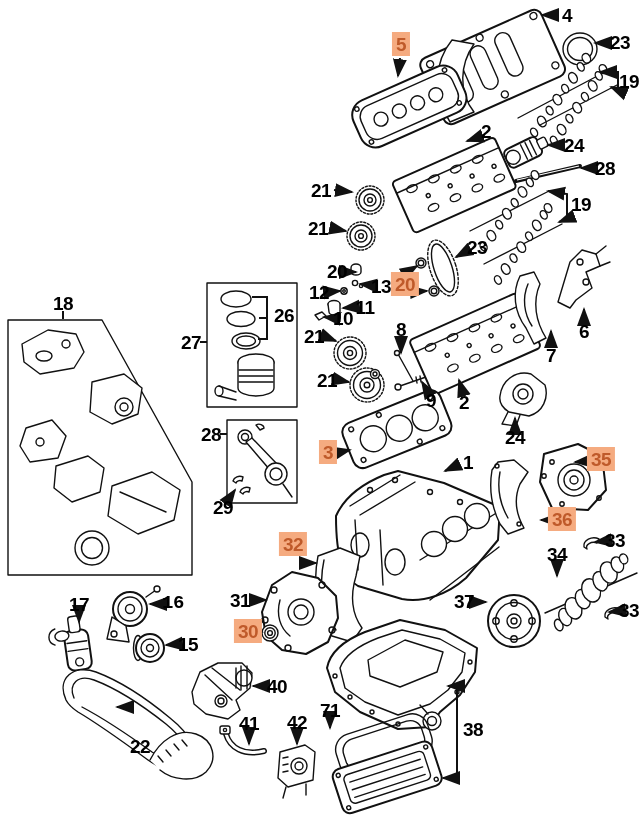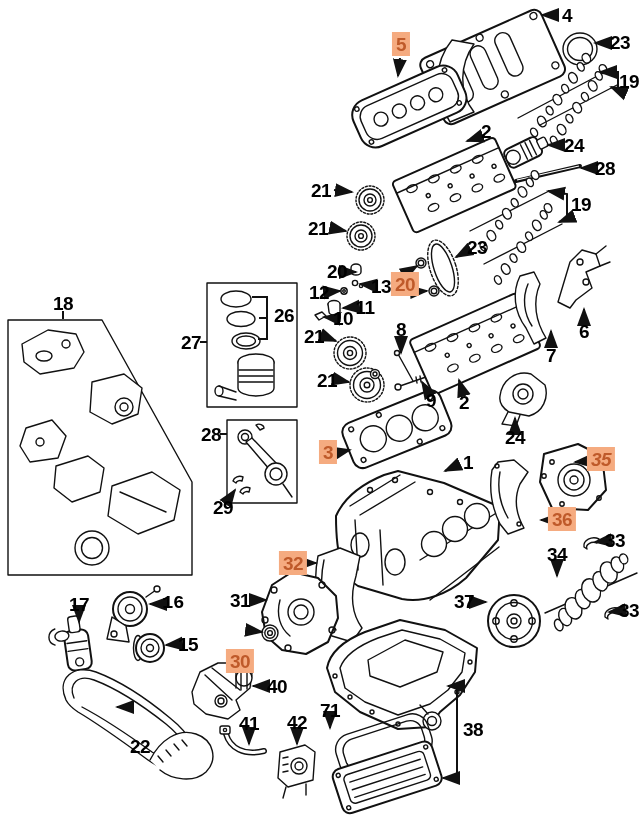--- a/index.html
+++ b/index.html
@@ -555,29 +555,29 @@
       <div class="part-label" style="left: 343px; top: 318px;">10</div>
       <div class="part-label hl" style="left: 405px; top: 284px;">20</div>
       <div class="part-label" style="left: 314px; top: 336px;">21</div>
       <div class="part-label" style="left: 327px; top: 380px;">21</div>
       <div class="part-label" style="left: 401px; top: 329px;">8</div>
       <div class="part-label" style="left: 431px; top: 400px;">9</div>
       <div class="part-label" style="left: 464px; top: 402px;">2</div>
       <div class="part-label" style="left: 515px; top: 437px;">24</div>
       <div class="part-label hl" style="left: 328px; top: 452px;">3</div>
       <div class="part-label" style="left: 468px; top: 462px;">1</div>
-      <div class="part-label hl" style="left: 601px; top: 459px; font-style: italic;">35</div>
+      <div class="part-label hl" style="left: 601px; top: 459px;">35</div>
       <div class="part-label hl" style="left: 562px; top: 519px;">36</div>
       <div class="part-label" style="left: 615px; top: 540px;">33</div>
       <div class="part-label" style="left: 557px; top: 554px;">34</div>
       <div class="part-label" style="left: 629px; top: 610px;">33</div>
       <div class="part-label" style="left: 464px; top: 601px;">37</div>
-      <div class="part-label hl" style="left: 293px; top: 563px;">32</div>
+      <div class="part-label hl" style="left: 293px; top: 544px;">32</div>
       <div class="part-label" style="left: 240px; top: 600px;">31</div>
-      <div class="part-label hl" style="left: 240px; top: 631px; margin-top: 30px;">30</div>
+      <div class="part-label hl" style="left: 248px; top: 631px;">30</div>
       <div class="part-label" style="left: 277px; top: 686px;">40</div>
       <div class="part-label" style="left: 249px; top: 723px;">41</div>
       <div class="part-label" style="left: 297px; top: 722px;">42</div>
       <div class="part-label" style="left: 330px; top: 710px;">71</div>
       <div class="part-label" style="left: 473px; top: 729px;">38</div>
       <div class="part-label" style="left: 79px; top: 604px;">17</div>
       <div class="part-label" style="left: 173px; top: 603px; font-family: Liberation Mono, monospace;">16</div>
       <div class="part-label" style="left: 188px; top: 644px;">15</div>
       <div class="part-label" style="left: 140px; top: 746px;">22</div>
       <div class="part-label" style="left: 63px; top: 303px;">18</div>

